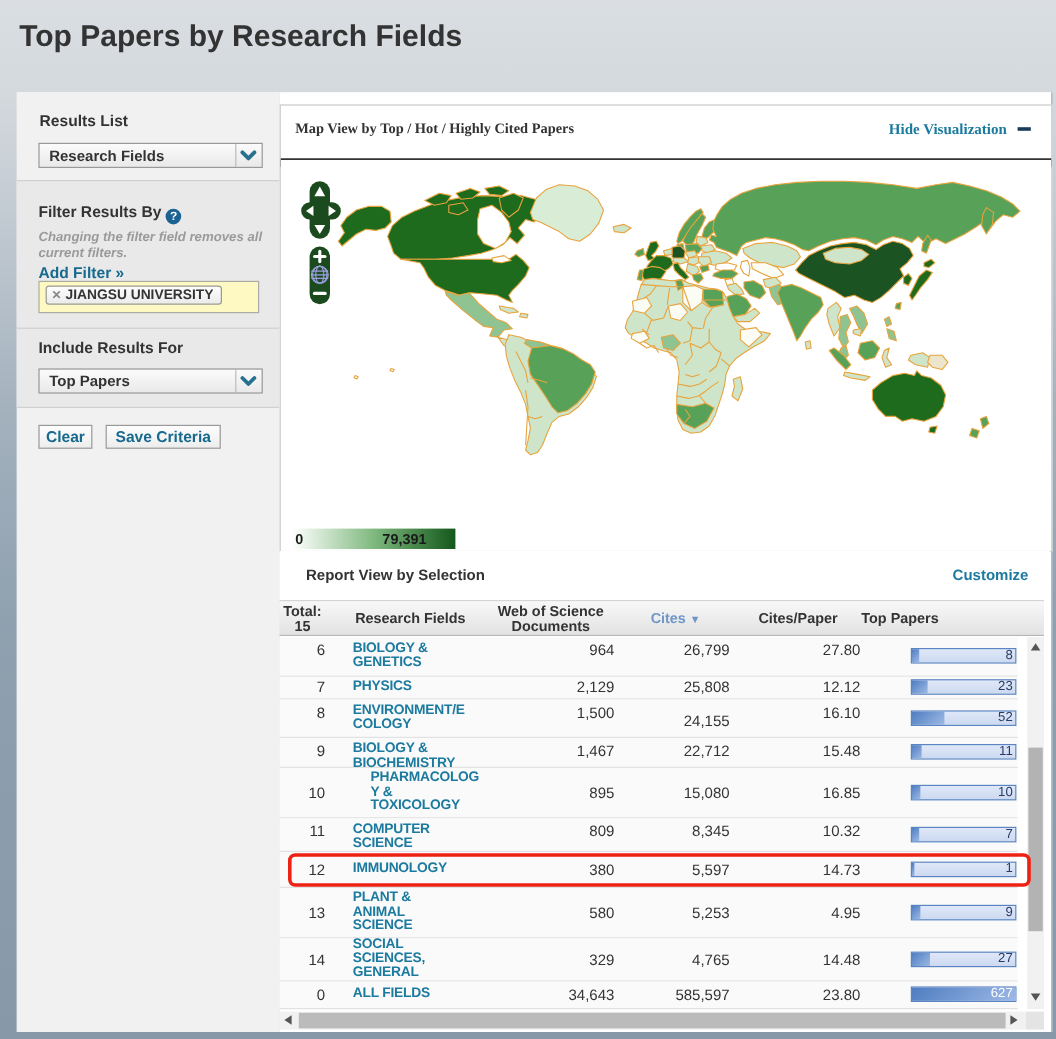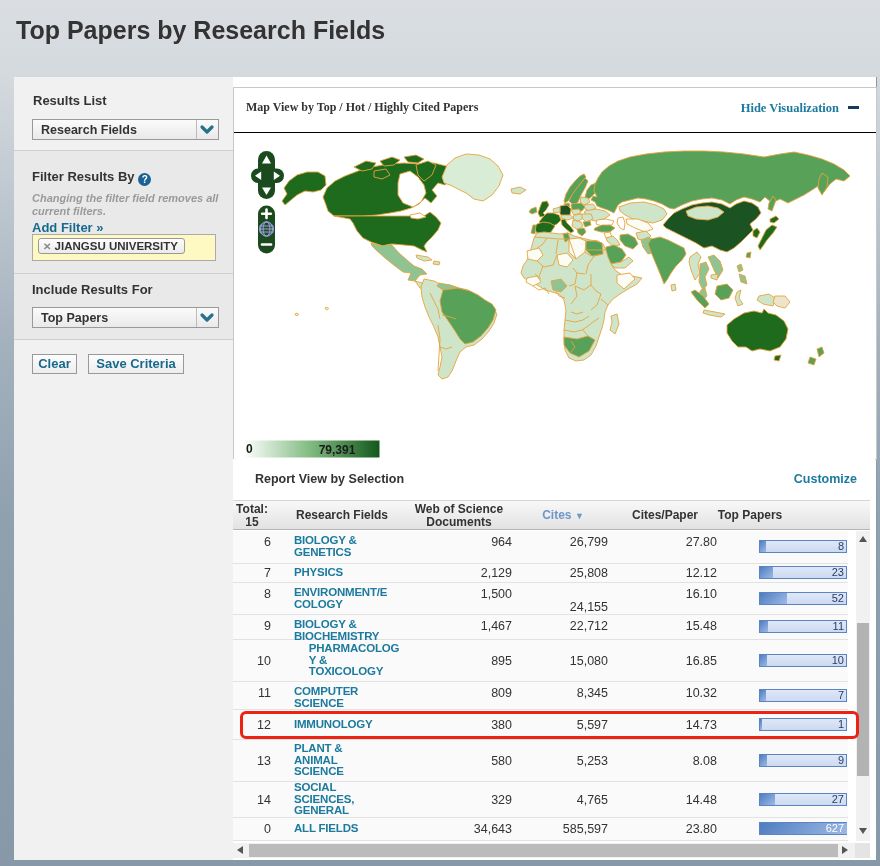--- a/index.html
+++ b/index.html
@@ -292,21 +292,21 @@
 <div class="row" style="top:52px;height:31px;">
  <div class="rank vflex" style="height:31px;align-items:flex-start;">
             <span style="width:38px;text-align:right;display:inline-block;padding-top:4px;">8</span>
           </div>
  <div class="fld vflex" style="height:31px;align-items:flex-start;">
             <span style="padding-top:4px;">ENVIRONMENT/E<br>COLOGY</span>
           </div>
  <div class="n1 w1 vflex" style="height:31px;align-items:flex-start;">
             <span style="width:90px;text-align:right;display:inline-block;padding-top:4px;">1,500</span>
           </div>
- <div class="n1 w2 vflex" style="height:31px;align-items:flex-end;">
+ <div class="n1 w2 vflex" style="height:31px;align-items:center;">
             <span style="width:90px;text-align:right;display:inline-block;padding-top:4px;">24,155</span>
           </div>
  <div class="n1 w3 vflex" style="height:31px;align-items:flex-start;">
             <span style="width:90px;text-align:right;display:inline-block;padding-top:4px;">16.10</span>
           </div>
  <div class="bar" style="top:9px;">
             <span class="fill" style="width:27px;"></span>
             <span class="v" style="">52</span>
           </div>
 </div>
@@ -401,21 +401,21 @@
  <div class="fld vflex" style="height:41px;">
             <span style="">PLANT &amp;<br>ANIMAL<br>SCIENCE</span>
           </div>
  <div class="n1 w1 vflex" style="height:41px;">
             <span style="width:90px;text-align:right;display:inline-block;">580</span>
           </div>
  <div class="n1 w2 vflex" style="height:41px;">
             <span style="width:90px;text-align:right;display:inline-block;">5,253</span>
           </div>
  <div class="n1 w3 vflex" style="height:41px;">
-            <span style="width:90px;text-align:right;display:inline-block;">8.08</span>
+            <span style="width:90px;text-align:right;display:inline-block;">4.95</span>
           </div>
  <div class="bar" style="top:14px;">
             <span class="fill" style="width:7px;"></span>
             <span class="v" style="">9</span>
           </div>
 </div>
 <div class="row" style="top:251px;height:35px;">
  <div class="rank vflex" style="height:35px;">
             <span style="width:38px;text-align:right;display:inline-block;">14</span>
           </div>

